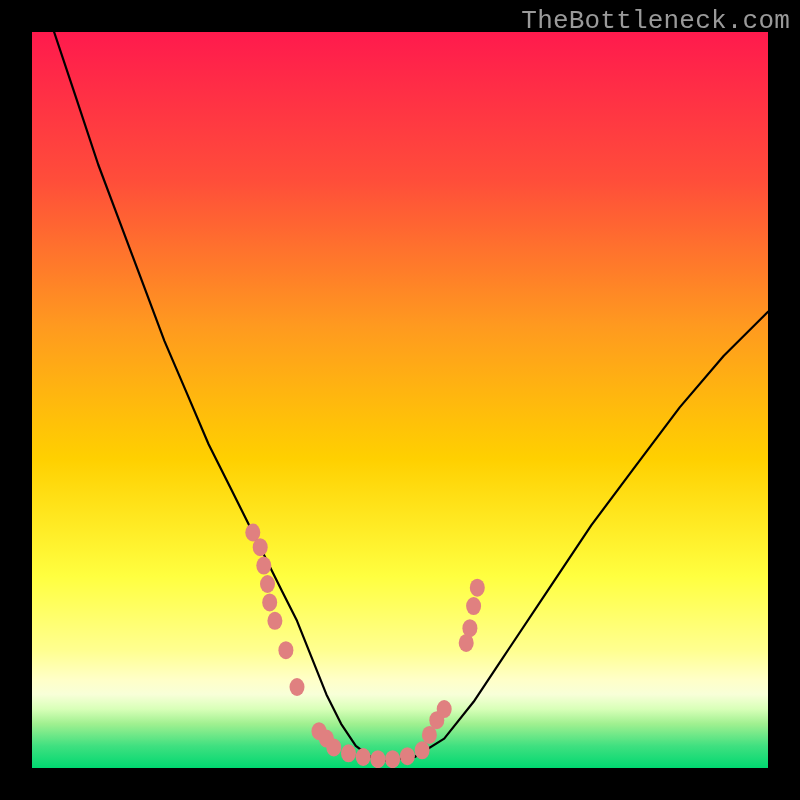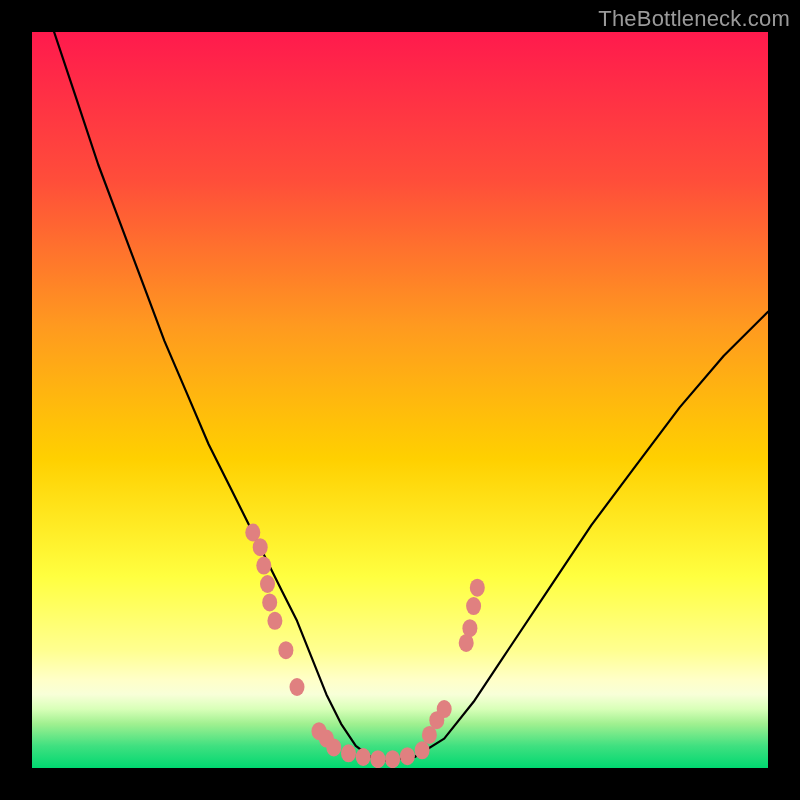--- a/index.html
+++ b/index.html
@@ -22,22 +22,22 @@
     position: absolute;
     left: 0;
     top: 0;
     width: 736px;
     height: 736px;
   }
   .watermark {
     position: absolute;
     top: 6px;
     right: 10px;
-    font-family: Liberation Sans, sans-serif;
-    font-size: 22px;
+    font-family: Liberation Mono, monospace;
+    font-size: 26px;
     font-weight: 500;
     color: #9a9a9a;
     letter-spacing: 0.2px;
   }
   svg {
     display: block;
   }
 </style>
 </head>
 <body>

